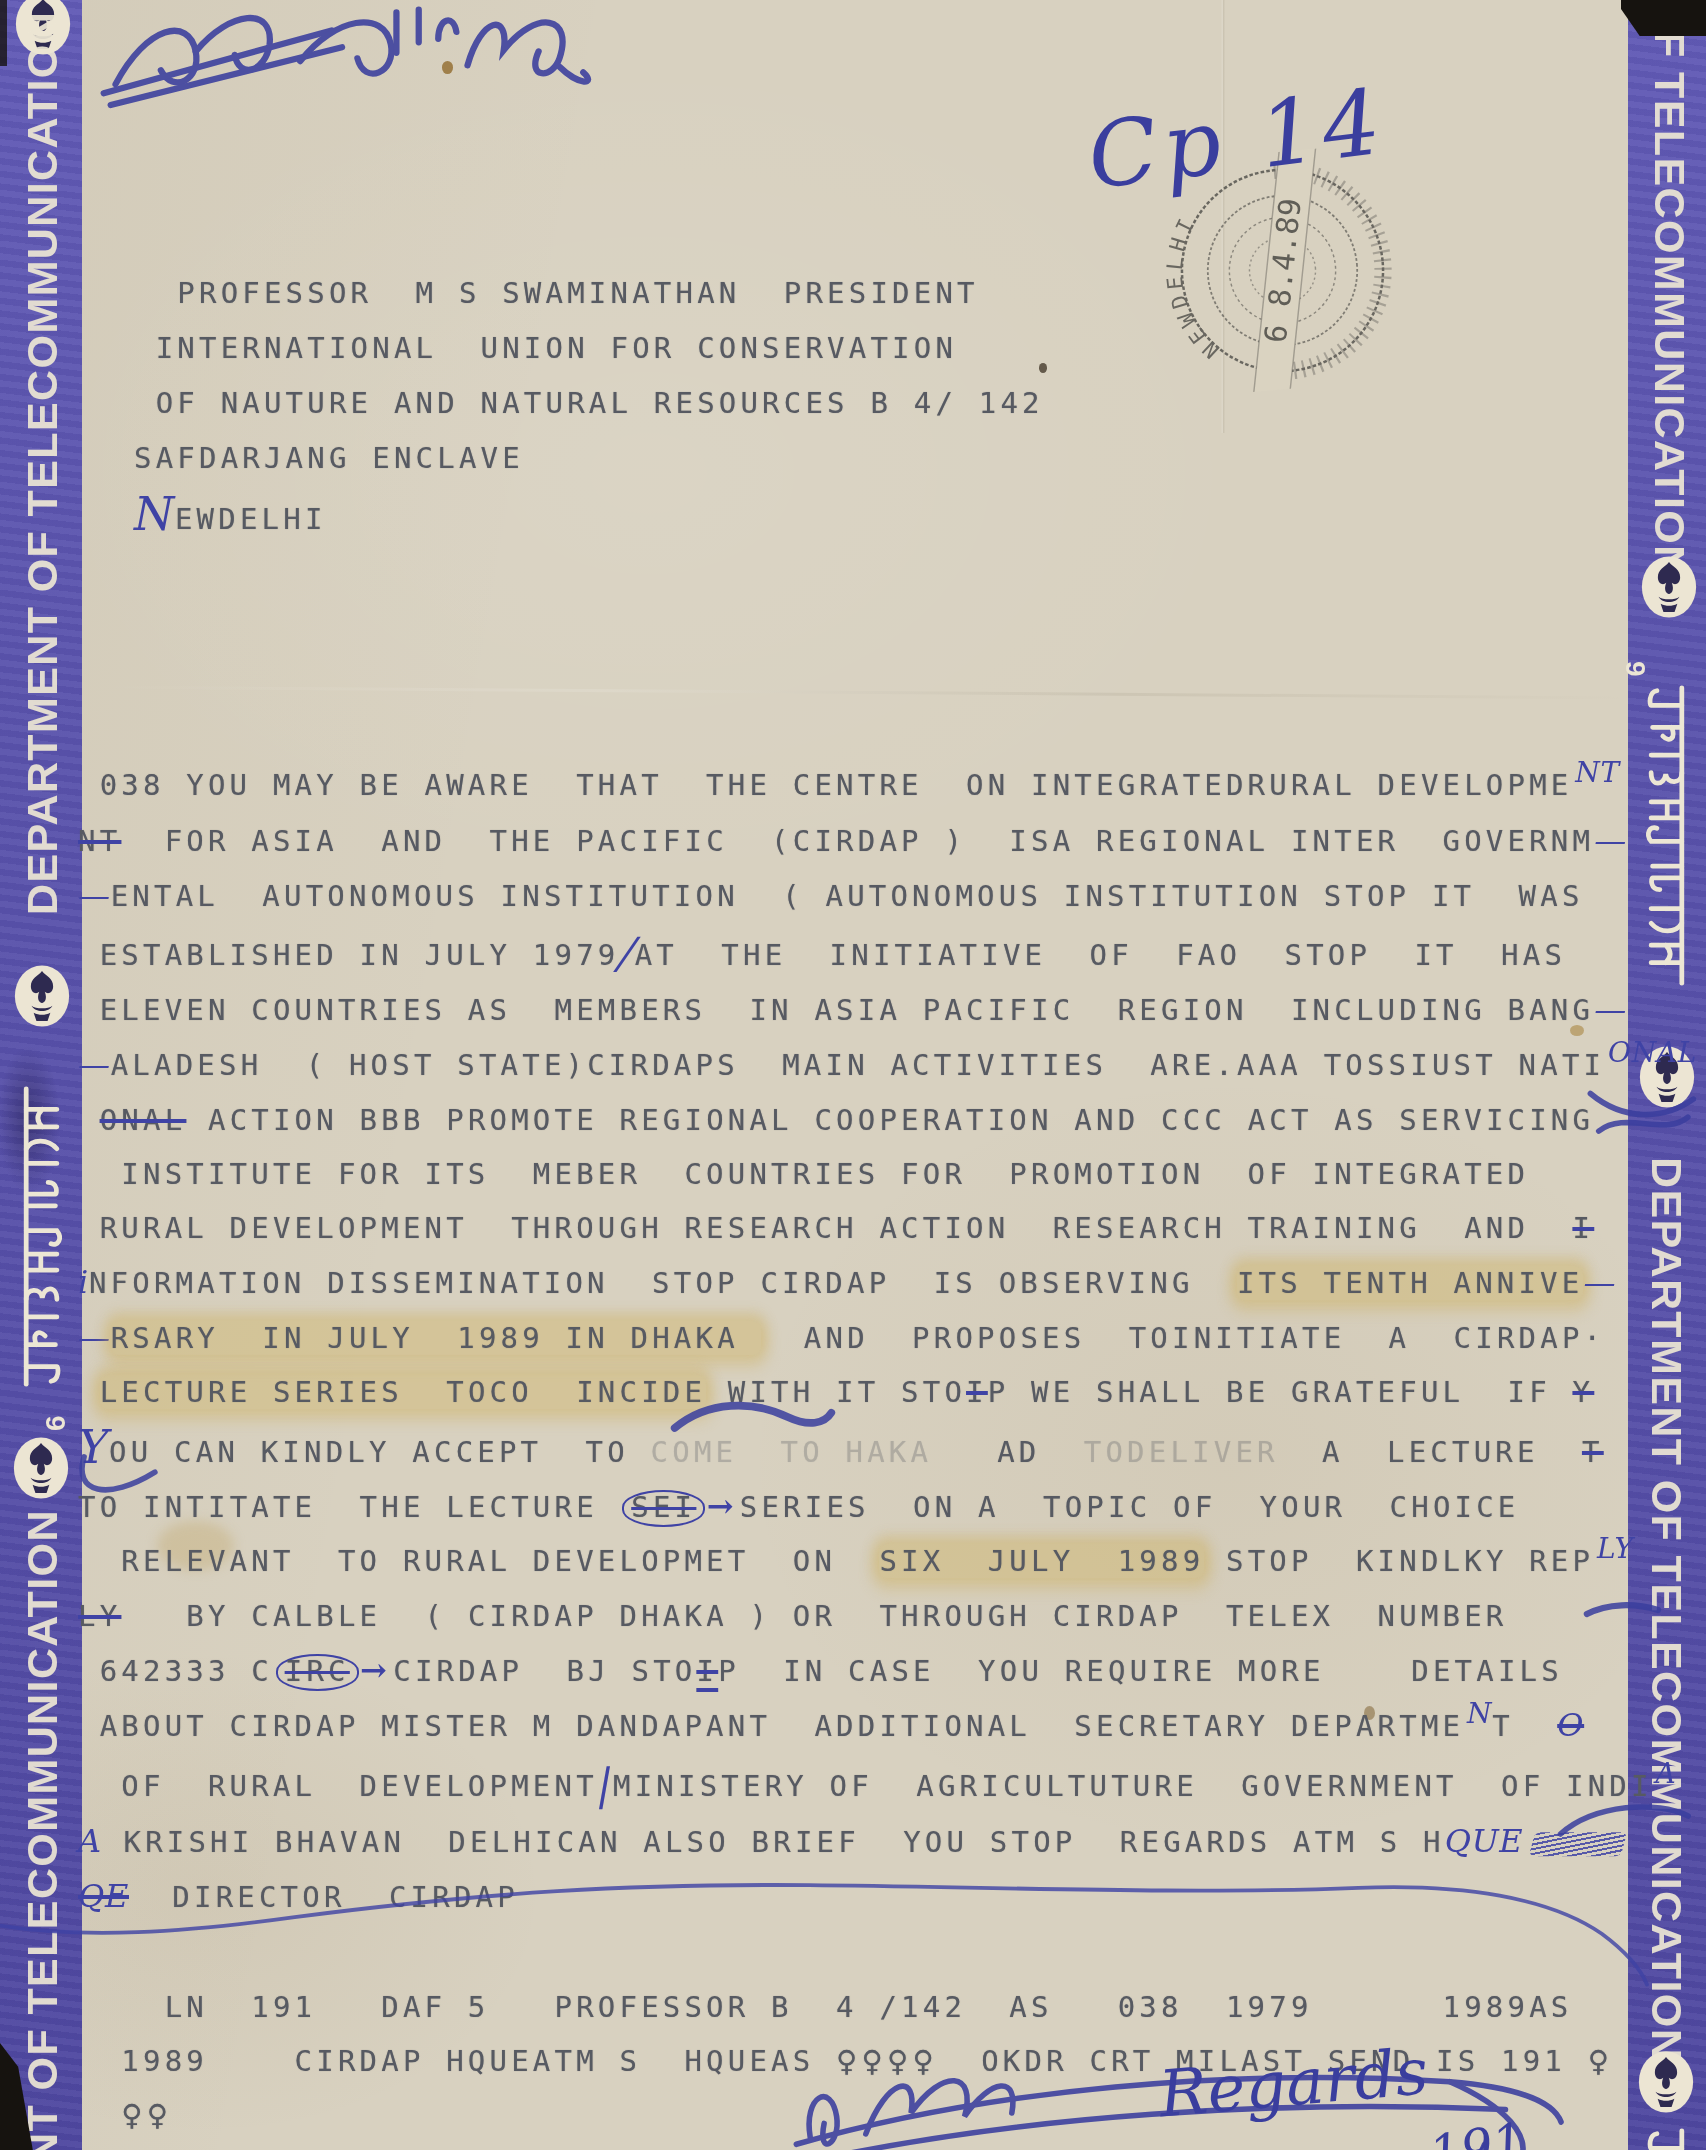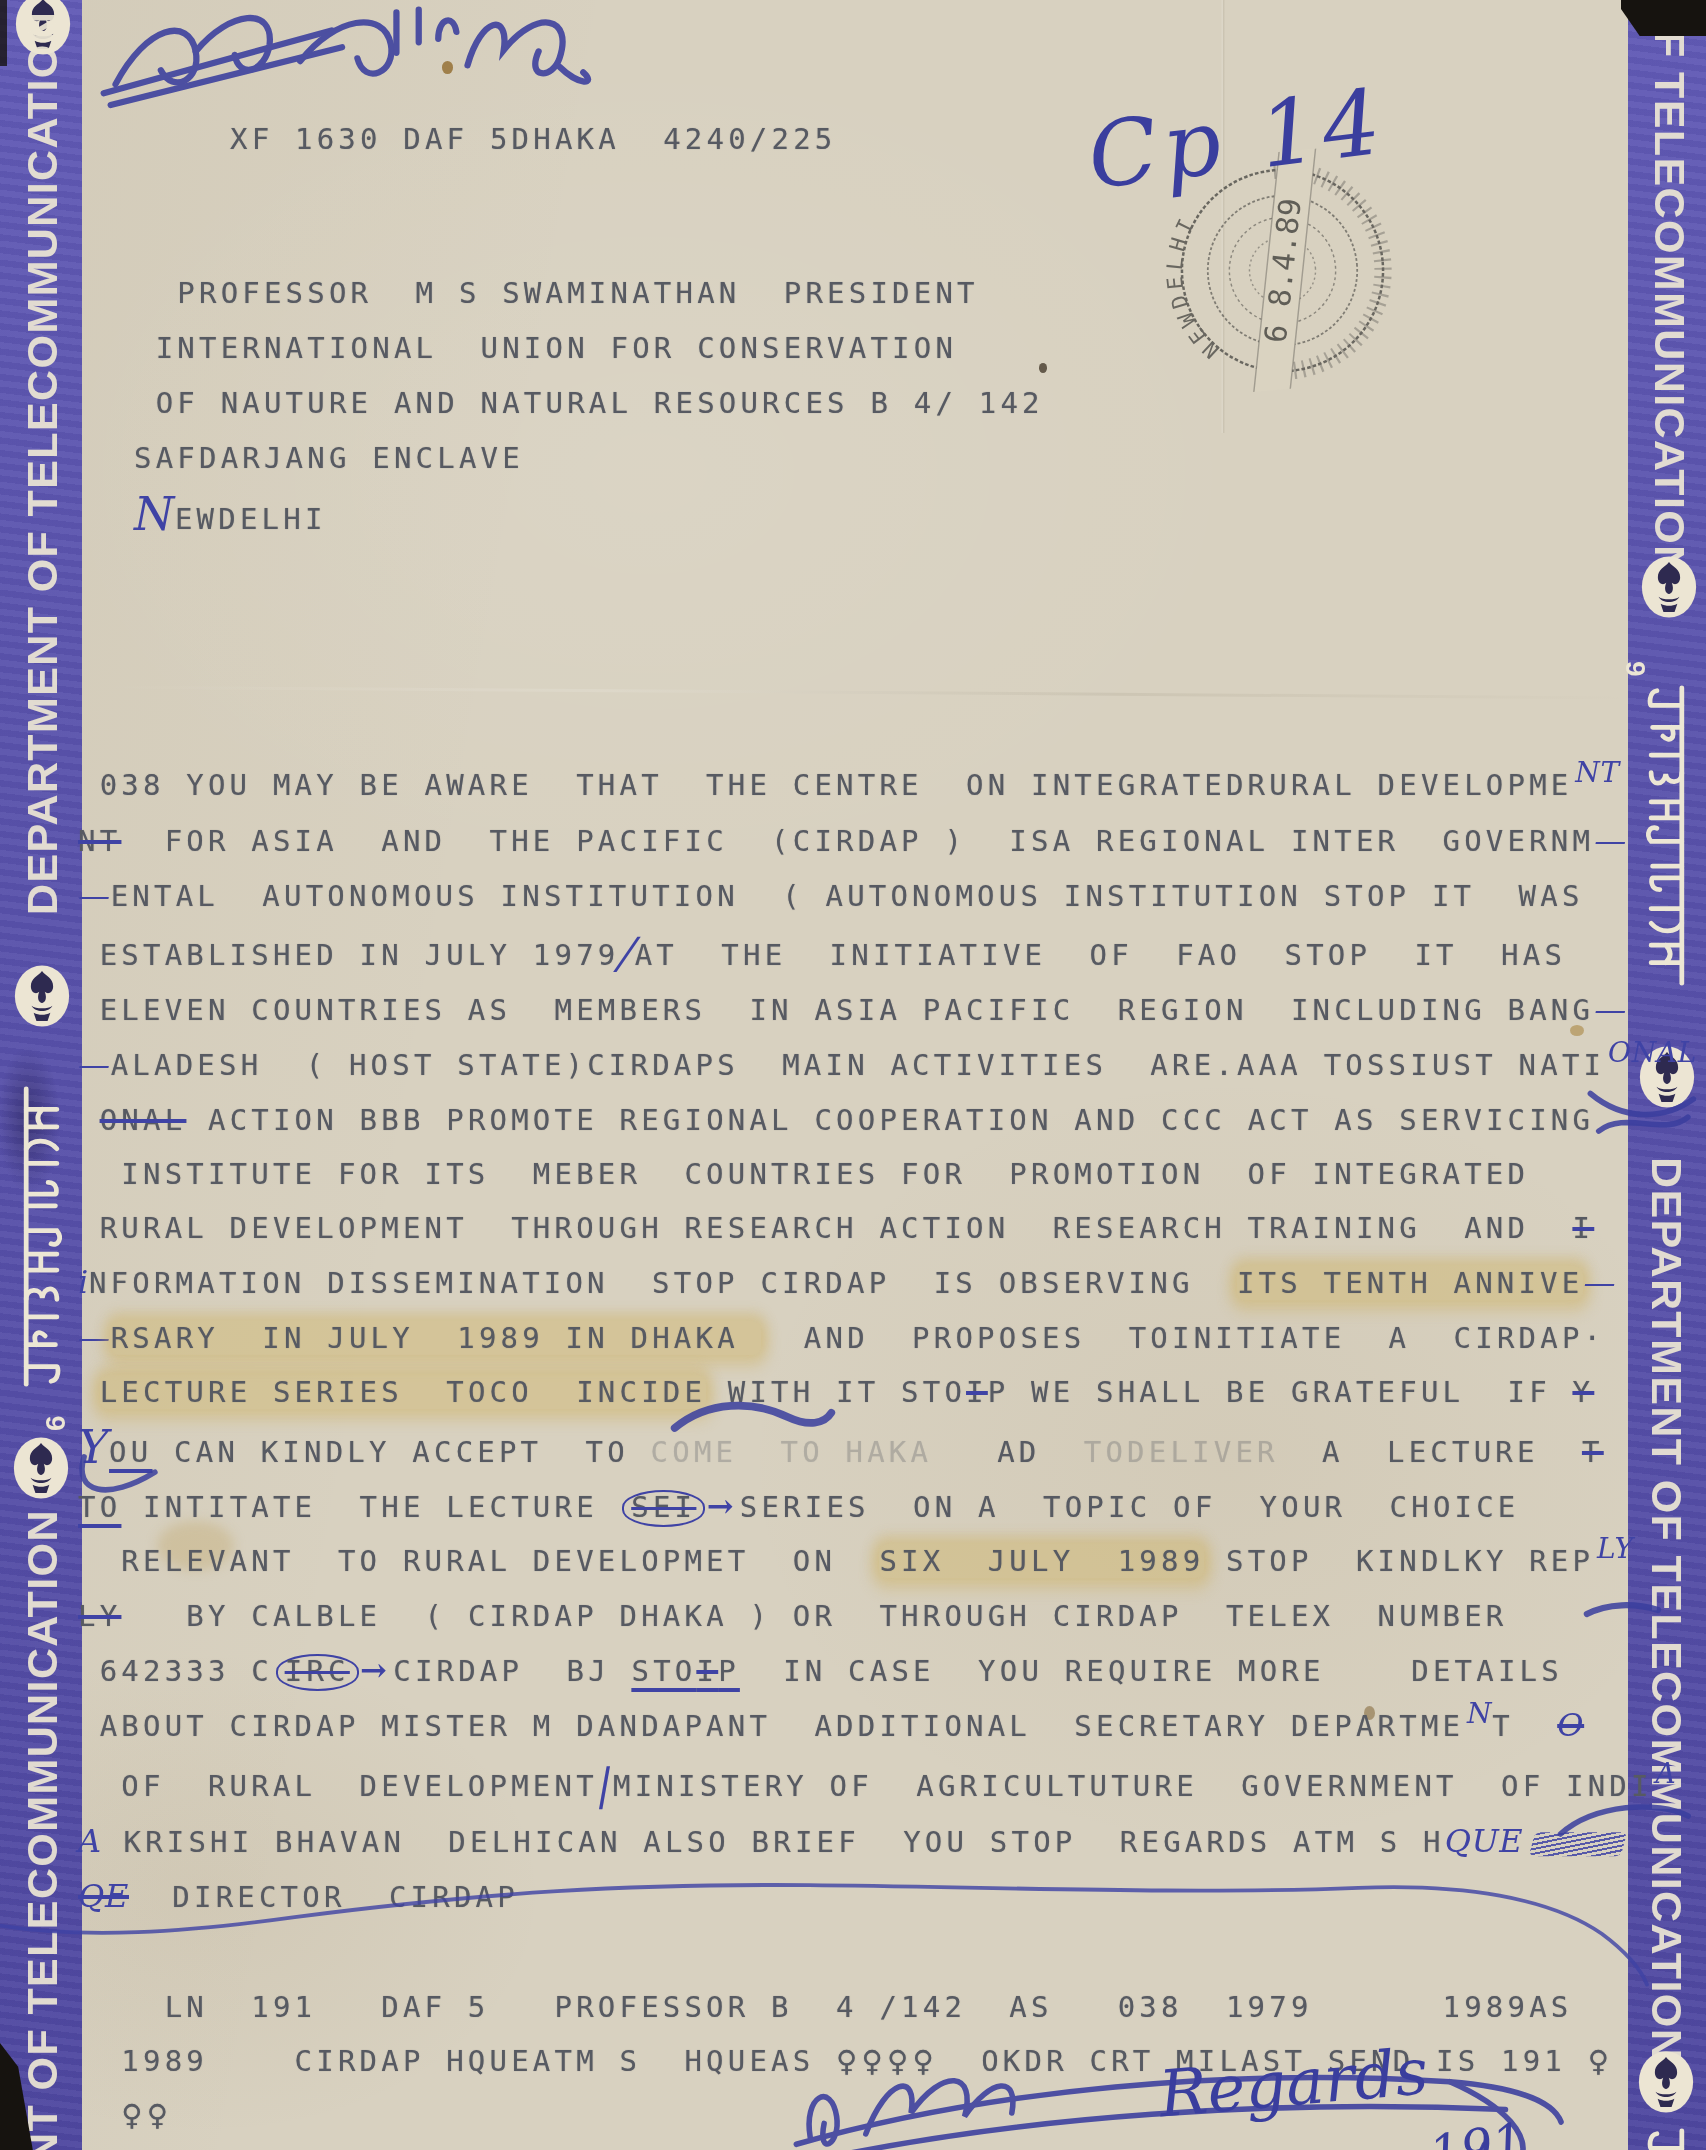--- a/index.html
+++ b/index.html
@@ -36,21 +36,21 @@
   .corner.tl{left:0;top:0;width:7px;height:66px;opacity:.8;}
   .stain{position:absolute;border-radius:50%;pointer-events:none;}
   
   .textblock{position:absolute;font-size:29px;letter-spacing:4.2px;line-height:54px;
         color:#575a62;white-space:pre;text-shadow:0 0 1px rgba(88,91,99,.55);}
   .seg{display:inline;}
   .seg.hl{background:rgba(205,175,90,.38);
         box-shadow:0 5.6px 14px 7px rgba(205,175,90,.33),0 -4.2px 11px 5.6px rgba(205,175,90,.26);
         border-radius:8.4px;}
   .seg.st{text-decoration:line-through;text-decoration-color:#3f43a5;text-decoration-thickness:3.5px;}
-  .seg.u{text-decoration:underline;text-decoration-color:#3f43a5;text-decoration-thickness:3.5px;text-underline-offset:7px;}
+  .seg.u{text-decoration-color:#3f43a5;text-decoration-thickness:3.5px;text-underline-offset:7px;}
   .seg.ust{text-decoration:underline line-through;text-decoration-color:#3f43a5;text-decoration-thickness:3.5px;text-underline-offset:7px;}
   .seg.fade{opacity:.3;}
   .seg.sym{font-family:"DejaVu Sans",sans-serif;}
   .seg.hw,.seg.hws,.seg.hwb,.seg.hwsl,.seg.hwst,.seg.arr{
         font-family:"DejaVu Serif",serif;font-style:italic;color:#3f43a5;
         text-shadow:none;letter-spacing:0.7px;}
   .seg.hw{font-size:32px;}
   .seg.hws{font-size:28px;position:relative;top:-12.6px;margin-left:2.8px;}
   .seg.hwb{font-size:46px;position:relative;top:1.4px;}
   .seg.hwsl{font-size:43px;position:relative;top:2.8px;display:inline-block;transform:skewX(-10deg);}
@@ -143,21 +143,20 @@
   <div class="corner bl"></div>
   <div class="corner tl"></div>
   <div class="crease" style="left:1221px;top:0;width:3.5px;height:433px;opacity:.5"></div>
   <div class="crease" style="left:84px;top:691px;width:1549px;height:2.8px;transform:rotate(.4deg);opacity:.35"></div>
   <div class="stain" style="left:442px;top:61px;width:11px;height:12.6px;background:rgba(140,100,35,.75)"></div>
   <div class="stain" style="left:1039px;top:363px;width:8.4px;height:9.8px;background:rgba(70,60,45,.8)"></div>
   <div class="stain" style="left:1570px;top:1025px;width:14px;height:11px;background:rgba(160,120,40,.5)"></div>
   <div class="stain" style="left:157px;top:1521px;width:77px;height:49px;background:rgba(190,160,90,.3);filter:blur(5.6px)"></div>
   <div class="stain" style="left:1364px;top:1706px;width:11px;height:14px;background:rgba(120,90,40,.5)"></div>
 
-  <div class="textblock" style="left:230px;top:112px"><div class="line"><span class="seg t">XF 1630 DAF 5DHAKA  4240/225</span></div></div>
   <div class="textblock" style="left:134px;top:266px;line-height:55px"><div class="line"><span class="seg t">  PROFESSOR  M S SWAMINATHAN  PRESIDENT</span></div><div class="line"><span class="seg t"> INTERNATIONAL  UNION FOR CONSERVATION</span></div><div class="line"><span class="seg t"> OF NAUTURE AND NATURAL RESOURCES B 4/ 142</span></div><div class="line"><span class="seg t">SAFDARJANG ENCLAVE</span></div><div class="line"><span class="seg hwb">N</span><span class="seg t">EWDELHI</span></div></div>
   <div class="textblock" style="left:78px;top:758px"><div class="line"><span class="seg t"> 038 YOU MAY BE AWARE  THAT  THE CENTRE  ON INTEGRATEDRURAL DEVELOPME</span><span class="seg hws">NT</span></div><div class="line"><span class="seg st">NT</span><span class="seg t">  FOR ASIA  AND  THE PACIFIC  (CIRDAP )  ISA REGIONAL INTER  GOVERNM</span><span class="seg hw">—</span></div><div class="line"><span class="seg hw">—</span><span class="seg t">ENTAL  AUTONOMOUS INSTITUTION  ( AUTONOMOUS INSTITUTION STOP IT  WAS</span></div><div class="line"><span class="seg t"> ESTABLISHED IN JULY 1979</span><span class="seg hwsl">/</span><span class="seg t">AT  THE  INITIATIVE  OF  FAO  STOP  IT  HAS</span></div><div class="line"><span class="seg t"> ELEVEN COUNTRIES AS  MEMBERS  IN ASIA PACIFIC  REGION  INCLUDING BANG</span><span class="seg hw">—</span></div><div class="line"><span class="seg hw">—</span><span class="seg t">ALADESH  ( HOST STATE)CIRDAPS  MAIN ACTIVITIES  ARE.AAA TOSSIUST NATI</span><span class="seg hws">ONAL</span></div><div class="line"><span class="seg t"> </span><span class="seg st">ONAL</span><span class="seg t"> ACTION BBB PROMOTE REGIONAL COOPERATION AND CCC ACT AS SERVICING</span></div><div class="line"><span class="seg t">  INSTITUTE FOR ITS  MEBER  COUNTRIES FOR  PROMOTION  OF INTEGRATED</span></div><div class="line"><span class="seg t"> RURAL DEVELOPMENT  THROUGH RESEARCH ACTION  RESEARCH TRAINING  AND  </span><span class="seg st">I</span></div><div class="line"><span class="seg hw">i</span><span class="seg t">NFORMATION DISSEMINATION  STOP CIRDAP  IS OBSERVING  </span><span class="seg hl">ITS TENTH ANNIVE</span><span class="seg hw">—</span></div><div class="line"><span class="seg hw">—</span><span class="seg hl">RSARY  IN JULY  1989 IN DHAKA </span><span class="seg t">  AND  PROPOSES  TOINITIATE  A  CIRDAP·</span></div><div class="line"><span class="seg t"> </span><span class="seg hl">LECTURE SERIES  TOCO  INCIDE</span><span class="seg t"> WITH IT STO</span><span class="seg st">I</span><span class="seg t">P WE SHALL BE GRATEFUL  IF </span><span class="seg st">Y</span></div><div class="line"><span class="seg hwb">Y</span><span class="seg u">OU</span><span class="seg t"> CAN KINDLY ACCEPT  TO </span><span class="seg fade">COME  TO HAKA</span><span class="seg t">   AD  </span><span class="seg fade">TODELIVER</span><span class="seg t">  A  LECTURE  </span><span class="seg st">T</span></div><div class="line"><span class="seg u">TO</span><span class="seg t"> INTITATE  THE LECTURE </span><span class="seg circ">SEI</span><span class="seg arr">→</span><span class="seg t">SERIES  ON A  TOPIC OF  YOUR  CHOICE</span></div><div class="line"><span class="seg t">  RELEVANT  TO RURAL DEVELOPMET  ON  </span><span class="seg hl">SIX  JULY  1989</span><span class="seg t"> STOP  KINDLKY REP</span><span class="seg hws">LY</span></div><div class="line"><span class="seg st">LY</span><span class="seg t">   BY CALBLE  ( CIRDAP DHAKA ) OR  THROUGH CIRDAP  TELEX  NUMBER</span></div><div class="line"><span class="seg t"> 642333 C</span><span class="seg circ">IRC</span><span class="seg arr">→</span><span class="seg t">CIRDAP  BJ </span><span class="seg u">STO</span><span class="seg ust">I</span><span class="seg u">P</span><span class="seg t">  IN CASE  YOU REQUIRE MORE    DETAILS</span></div><div class="line"><span class="seg t"> ABOUT CIRDAP MISTER M DANDAPANT  ADDITIONAL  SECRETARY DEPARTME</span><span class="seg hws">N</span><span class="seg t">T  </span><span class="seg hwst">O</span></div><div class="line"><span class="seg t">  OF  RURAL  DEVELOPMENT</span><span class="seg hwsl">|</span><span class="seg t">MINISTERY OF  AGRICULTUTURE  GOVERNMENT  OF INDI</span><span class="seg hws">A</span></div><div class="line"><span class="seg hw">A</span><span class="seg t"> KRISHI BHAVAN  DELHICAN ALSO BRIEF  YOU STOP  REGARDS ATM S H</span><span class="seg hw">QUE</span><span class="seg blot"></span></div><div class="line"><span class="seg hwst">QE</span><span class="seg t">  DIRECTOR  CIRDAP</span></div></div>
   <div class="textblock" style="left:78px;top:1980px"><div class="line"><span class="seg t">    LN  191   DAF 5   PROFESSOR B  4 /142  AS   038  1979      1989AS</span></div><div class="line"><span class="seg t">  1989    CIRDAP HQUEATM S  HQUEAS </span><span class="seg sym">♀♀♀♀</span><span class="seg t">  OKDR CRT MILAST SEND IS 191 </span><span class="seg sym">♀</span></div><div class="line"><span class="seg t">  </span><span class="seg sym">♀♀</span></div></div>
 
   <svg class="penmark" style="left:1164px;top:152px;transform:rotate(-5deg);opacity:.78" width="237" height="237" viewBox="0 0 330 330">
     <circle cx="165" cy="165" r="140" fill="none" stroke="#4b4a46" stroke-width="3.5" stroke-dasharray="5 3"></circle>
     <circle cx="165" cy="165" r="104" fill="none" stroke="#4b4a46" stroke-width="2.5" stroke-dasharray="4 3" opacity=".8"></circle>
     <circle cx="165" cy="165" r="74" fill="none" stroke="#4b4a46" stroke-width="2" stroke-dasharray="4 4" opacity=".7"></circle>
     <circle cx="165" cy="165" r="46" fill="none" stroke="#4b4a46" stroke-width="2" stroke-dasharray="3 4" opacity=".6"></circle>
     <path d="M165 25 A140 140 0 0 1 305 165 A140 140 0 0 1 165 305" fill="none" stroke="#4b4a46" stroke-width="24" stroke-dasharray="3 9" opacity=".45" aria-label="रजिस्ट्री"></path>

